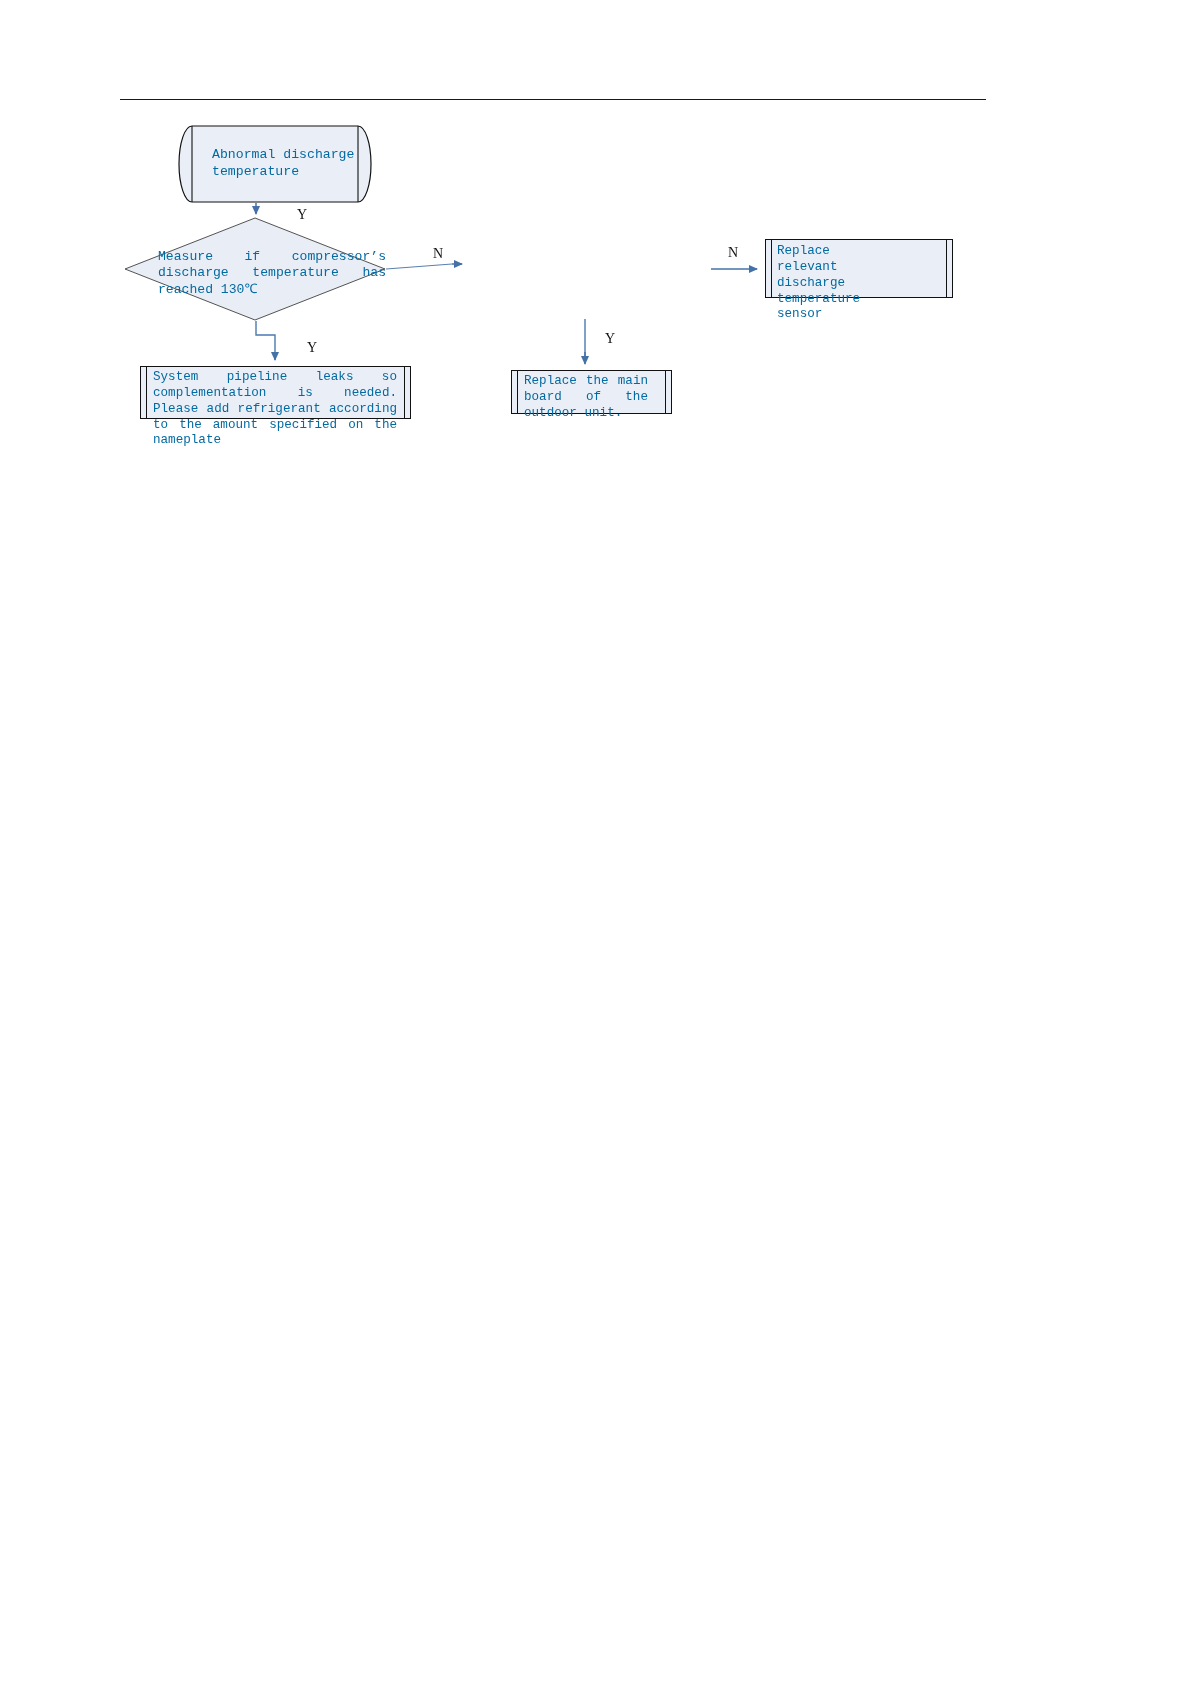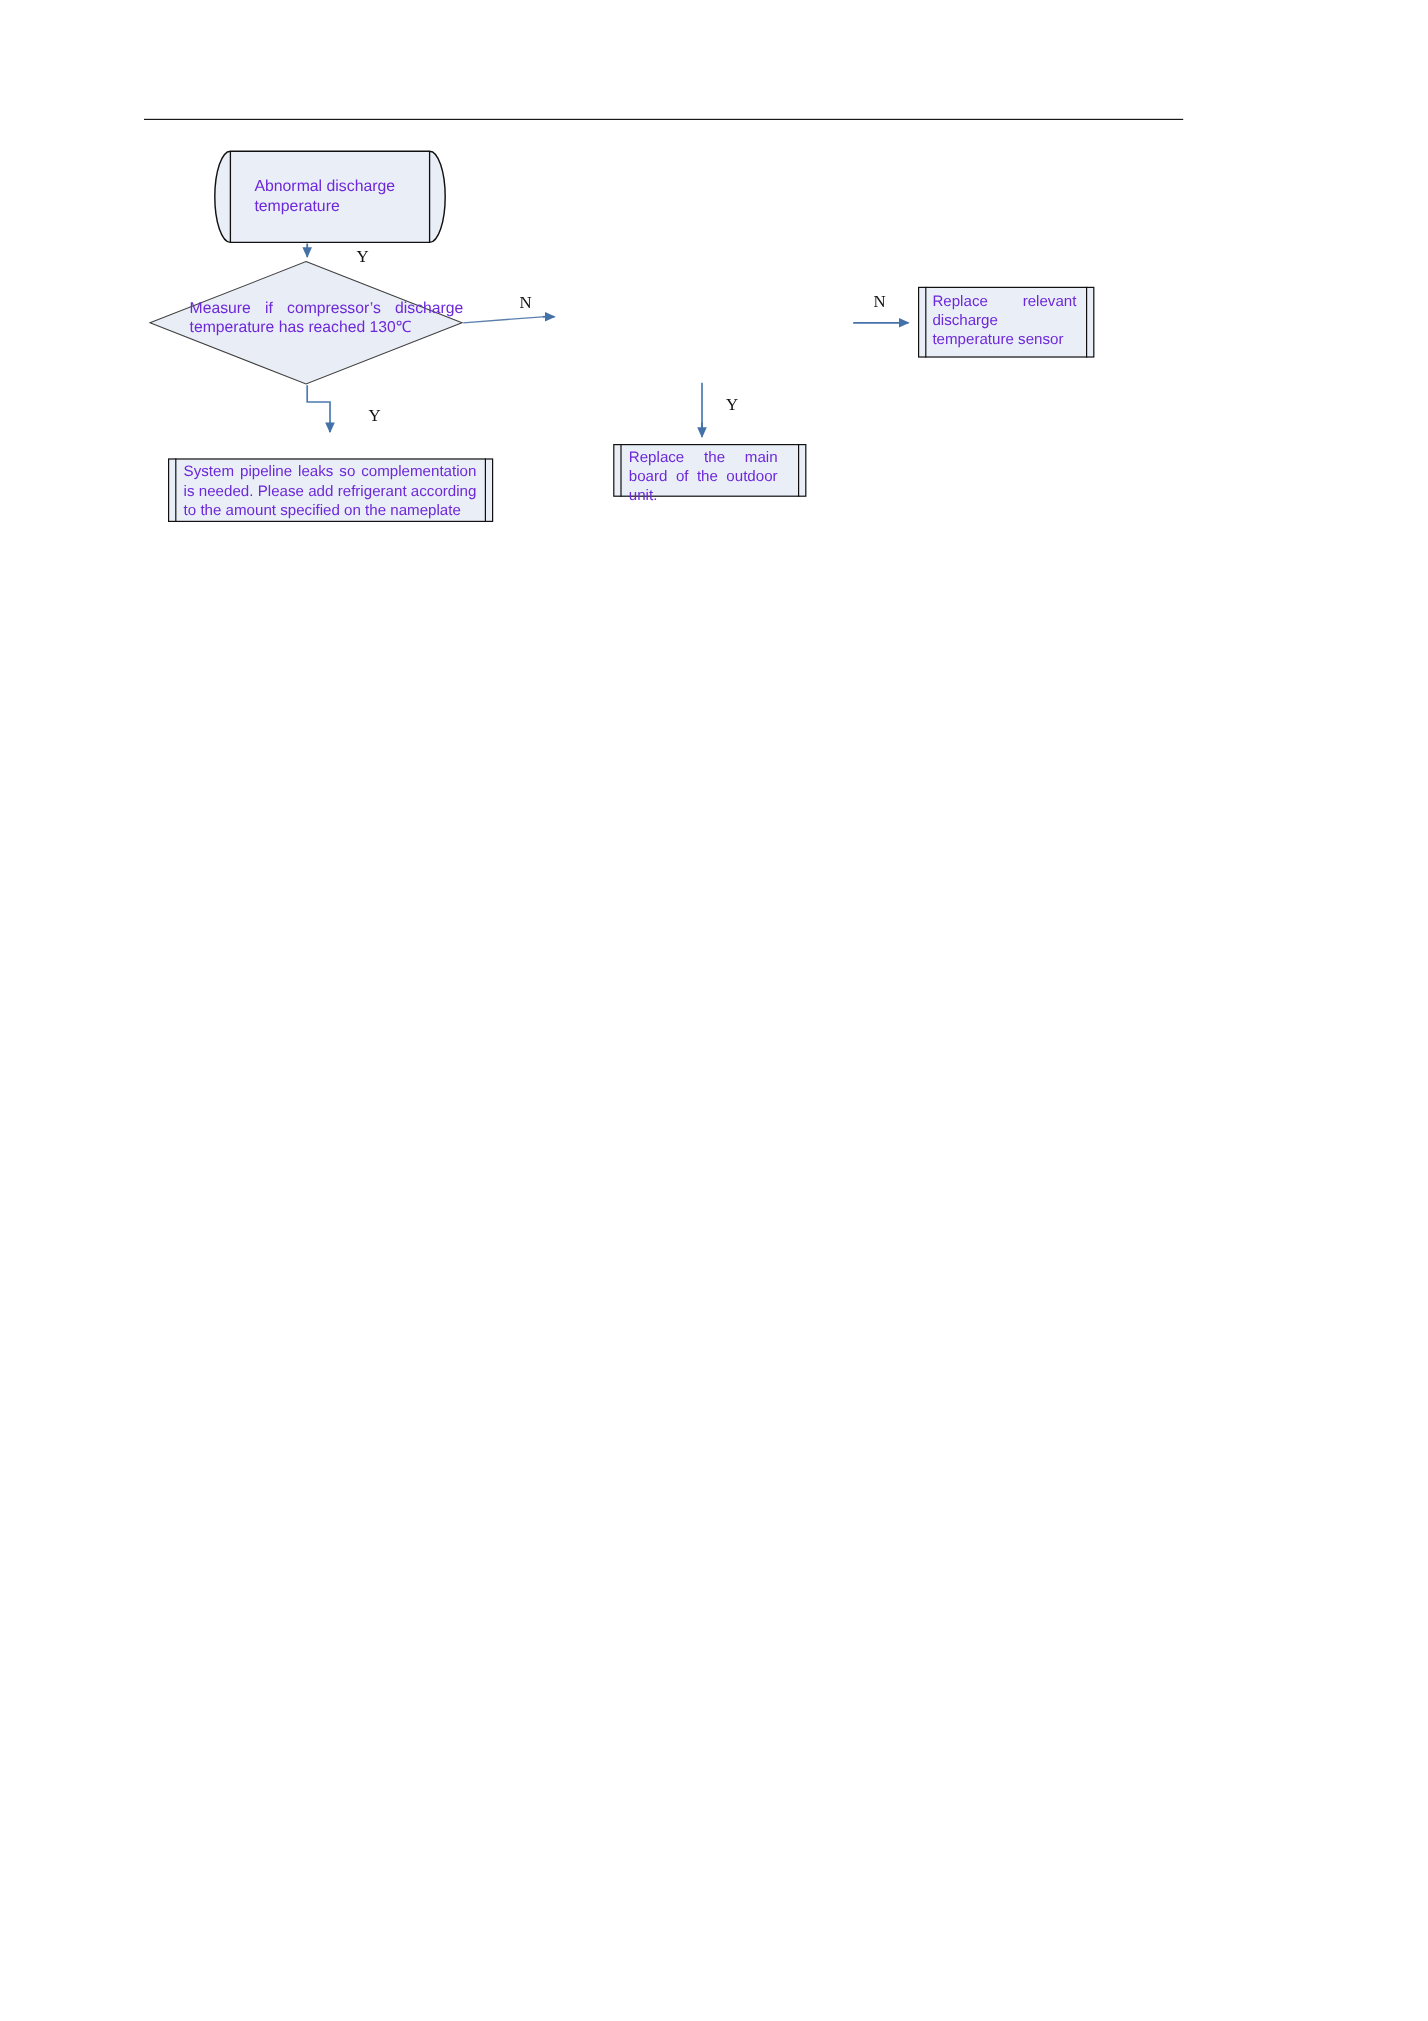--- a/index.html
+++ b/index.html
@@ -15,22 +15,22 @@
 
   .hrule{
     position:absolute;
     left:120px; top:99px; width:866px; height:0;
     border-top:1.6px solid #1a1a1a;
   }
 
   
   .node-text{
     position:absolute;
-    font-family:Liberation Sans, sans-serif;
-    color:#6d28d9;
+    font-family:Liberation Mono, monospace;
+    color:#0369a1;
     line-height:1.26;
     white-space:pre-wrap;
   }
 
   
   .terminator{
     position:absolute;
     left:178px; top:125px; width:194px; height:78px;
   }
   .terminator svg{position:absolute;left:0;top:0;}
@@ -69,24 +69,24 @@
   .procbox .inner-r{
     position:absolute;right:6px;top:0;width:0;height:100%;
     border-left:1.1px solid #111111;
   }
   .procbox .node-text{
     font-size:12.6px;
     text-align:justify;
     text-align-last:left;
   }
 
-  #box-replace-sensor{left:765px; top:239px; width:147px; height:59px;}
+  #box-replace-sensor{left:765px; top:239px; width:147px; height:59px;padding-left:41px;}
   #box-replace-sensor .node-text{left:12px; top:5px; width:120px; text-align:justify;}
 
-  #box-pipeline-leak{left:140px; top:366px; width:271px; height:53px;margin-top:16px;}
+  #box-pipeline-leak{left:140px; top:366px; width:271px; height:53px;}
   #box-pipeline-leak .node-text{left:13px; top:4px; width:244px;}
 
   #box-replace-mainboard{left:511px; top:370px; width:161px; height:44px;}
   #box-replace-mainboard .node-text{left:13px; top:4px; width:124px; text-align-last:left;}
 
   
   .connector{position:absolute;left:0;top:0;width:1190px;height:1684px;pointer-events:none;}
 
   
   .branch-label{

